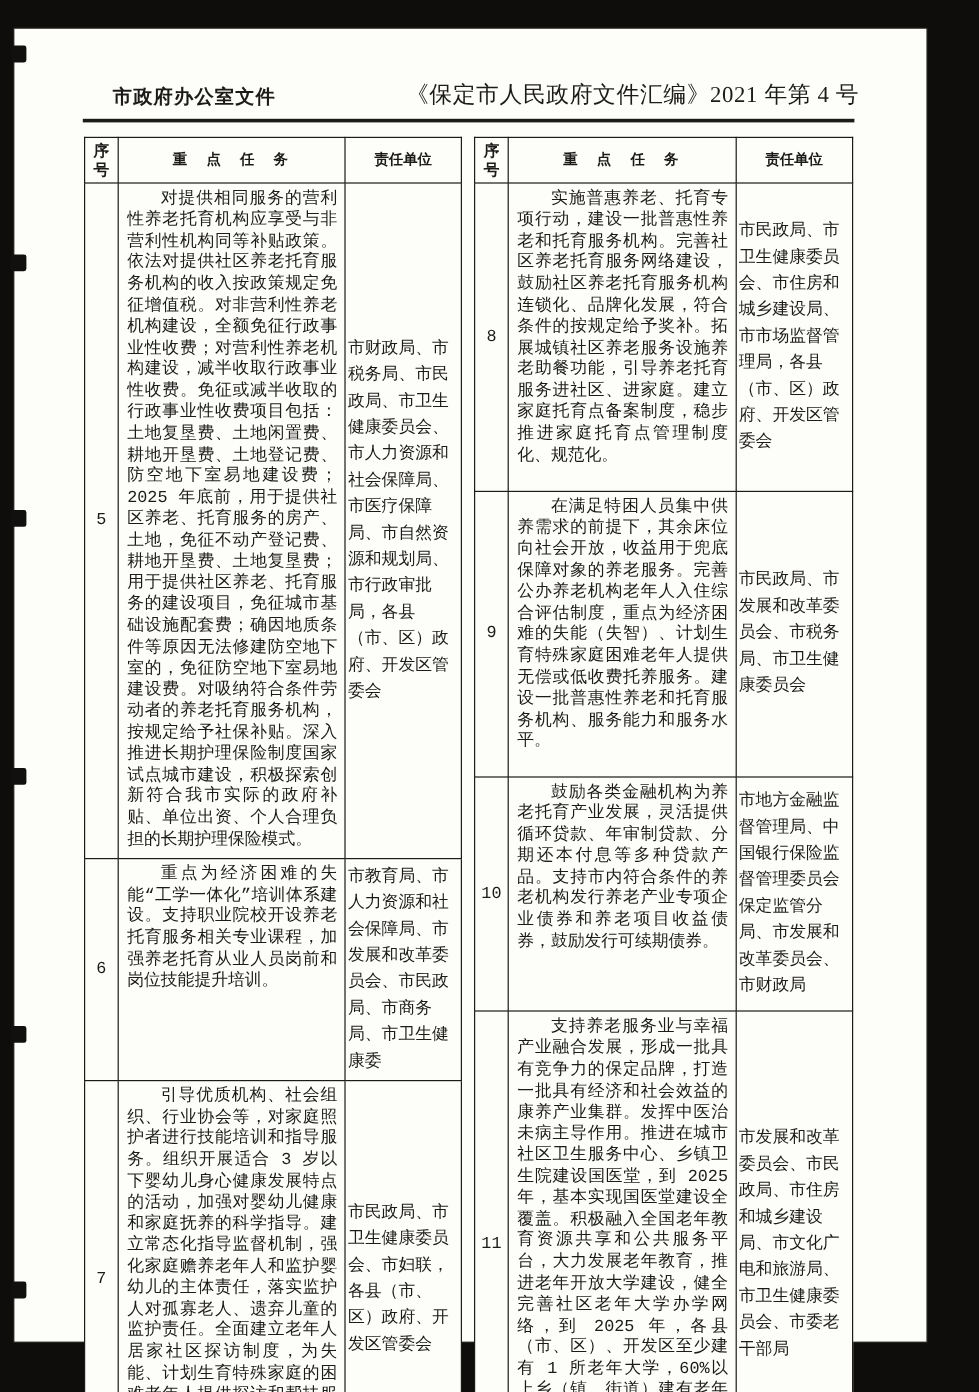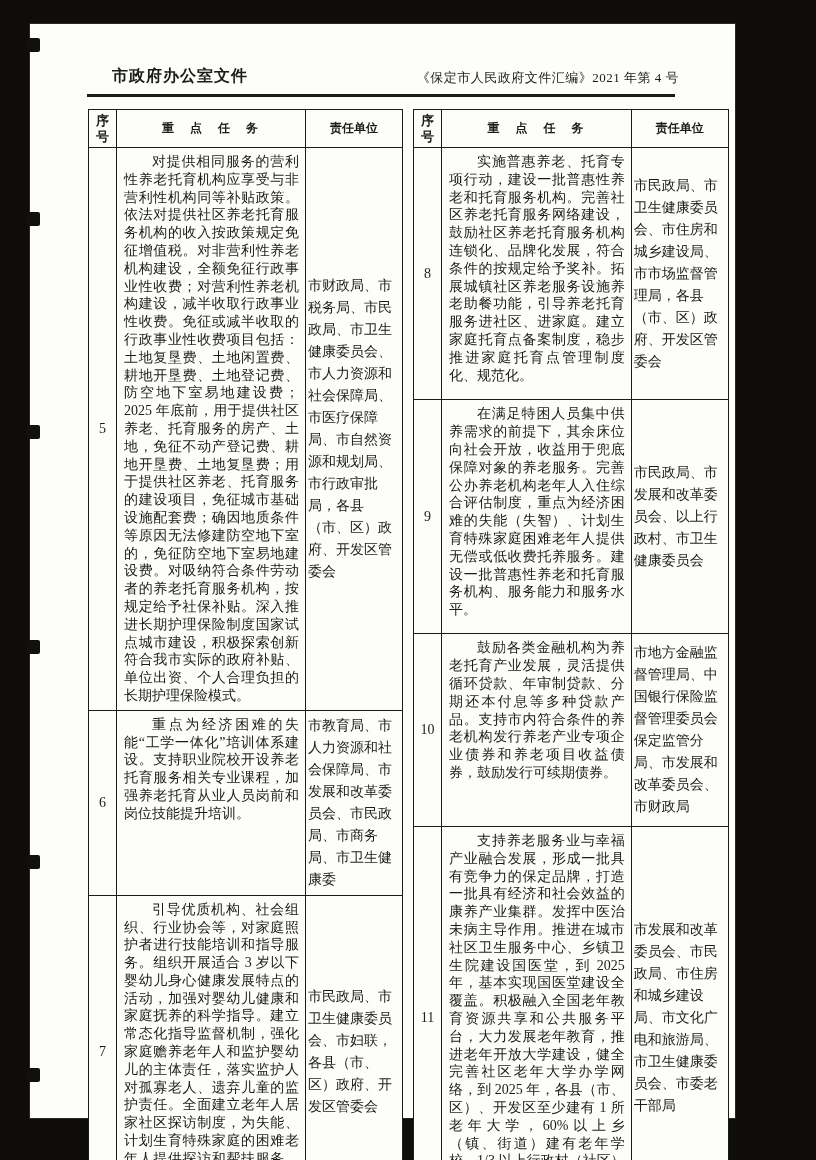--- a/index.html
+++ b/index.html
@@ -5,22 +5,22 @@
   html,body{margin:0;padding:0;}
   body{
     width:816px;height:1160px;
     background:#0e0d0b;
     font-family:"Liberation Serif","DejaVu Serif",serif;
     position:relative;
     overflow:hidden;
   }
   .page{
     position:absolute;
-    left:30px;top:24px;
-    width:705px;height:1094px;
+    left:12px;top:24px;
+    width:760px;height:1094px;
     background:#fdfdfa;
     color:#1c1b19;
     box-shadow:0 0 0 1px #2a2825;
   }
   .edge-mark{
     position:absolute;
     left:-3px;
     width:13px;height:14px;
     background:#12100e;
     border-radius:2px;
@@ -30,21 +30,21 @@
     justify-content:space-between;
     align-items:flex-end;
     margin:42px 56px 0 82px;
   }
   .header-left{
     font-weight:bold;
     font-size:16px;
     letter-spacing:1px;
   }
   .header-right{
-    font-size:13px;
+    font-size:19px;
     letter-spacing:0.5px;
   }
   .rule{
     margin:7px 60px 0 57px;
     height:3px;
     background:#1c1b19;
   }
   .tables{
     display:flex;
     margin:12px 0 0 58px;
@@ -66,21 +66,21 @@
   th{
     font-weight:bold;
     font-size:12px;
     text-align:center;
     vertical-align:middle;
     padding:2px 1px;
   }
   th.h-no{font-size:13px;line-height:16px;}
   th.h-task{letter-spacing:2px;}
   tr.head-row{height:38px;}
-  td{vertical-align:middle;}
+  td{vertical-align:middle;font-family:Liberation Mono, monospace;}
   td.no{
     text-align:center;
     font-size:14px;
     padding:0 2px;
   }
   td.task{
     font-size:14px;
     line-height:17.8px;
     text-align:justify;
     padding:5px 6px 5px 7px;
@@ -161,21 +161,21 @@
       </thead>
       <tbody>
         <tr style="height:205px">
           <td class="no">8</td>
           <td class="task">实施普惠养老、托育专项行动，建设一批普惠性养老和托育服务机构。完善社区养老托育服务网络建设，鼓励社区养老托育服务机构连锁化、品牌化发展，符合条件的按规定给予奖补。拓展城镇社区养老服务设施养老助餐功能，引导养老托育服务进社区、进家庭。建立家庭托育点备案制度，稳步推进家庭托育点管理制度化、规范化。</td>
           <td class="unit">市民政局、市卫生健康委员会、市住房和城乡建设局、市市场监督管理局，各县（市、区）政府、开发区管委会</td>
         </tr>
         <tr style="height:210px">
           <td class="no">9</td>
           <td class="task">在满足特困人员集中供养需求的前提下，其余床位向社会开放，收益用于兜底保障对象的养老服务。完善公办养老机构老年人入住综合评估制度，重点为经济困难的失能（失智）、计划生育特殊家庭困难老年人提供无偿或低收费托养服务。建设一批普惠性养老和托育服务机构、服务能力和服务水平。</td>
-          <td class="unit">市民政局、市发展和改革委员会、以上行政村、市卫生健康委员会</td>
+          <td class="unit">市民政局、市发展和改革委员会、市税务局、市卫生健康委员会</td>
         </tr>
         <tr style="height:170px">
           <td class="no">10</td>
           <td class="task">鼓励各类金融机构为养老托育产业发展，灵活提供循环贷款、年审制贷款、分期还本付息等多种贷款产品。支持市内符合条件的养老机构发行养老产业专项企业债券和养老项目收益债券，鼓励发行可续期债券。</td>
           <td class="unit">市地方金融监督管理局、中国银行保险监督管理委员会保定监管分局、市发展和改革委员会、市财政局</td>
         </tr>
         <tr style="height:304px">
           <td class="no">11</td>
           <td class="task">支持养老服务业与幸福产业融合发展，形成一批具有竞争力的保定品牌，打造一批具有经济和社会效益的康养产业集群。发挥中医治未病主导作用。推进在城市社区卫生服务中心、乡镇卫生院建设国医堂，到 2025 年，基本实现国医堂建设全覆盖。积极融入全国老年教育资源共享和公共服务平台，大力发展老年教育，推进老年开放大学建设，健全完善社区老年大学办学网络，到 2025 年，各县（市、区）、开发区至少建有 1 所老年大学，60%以上乡（镇、街道）建有老年学校，1/3 以上行政村（社区）建有老年大学学习点。</td>
           <td class="unit">市发展和改革委员会、市民政局、市住房和城乡建设局、市文化广电和旅游局、市卫生健康委员会、市委老干部局</td>

